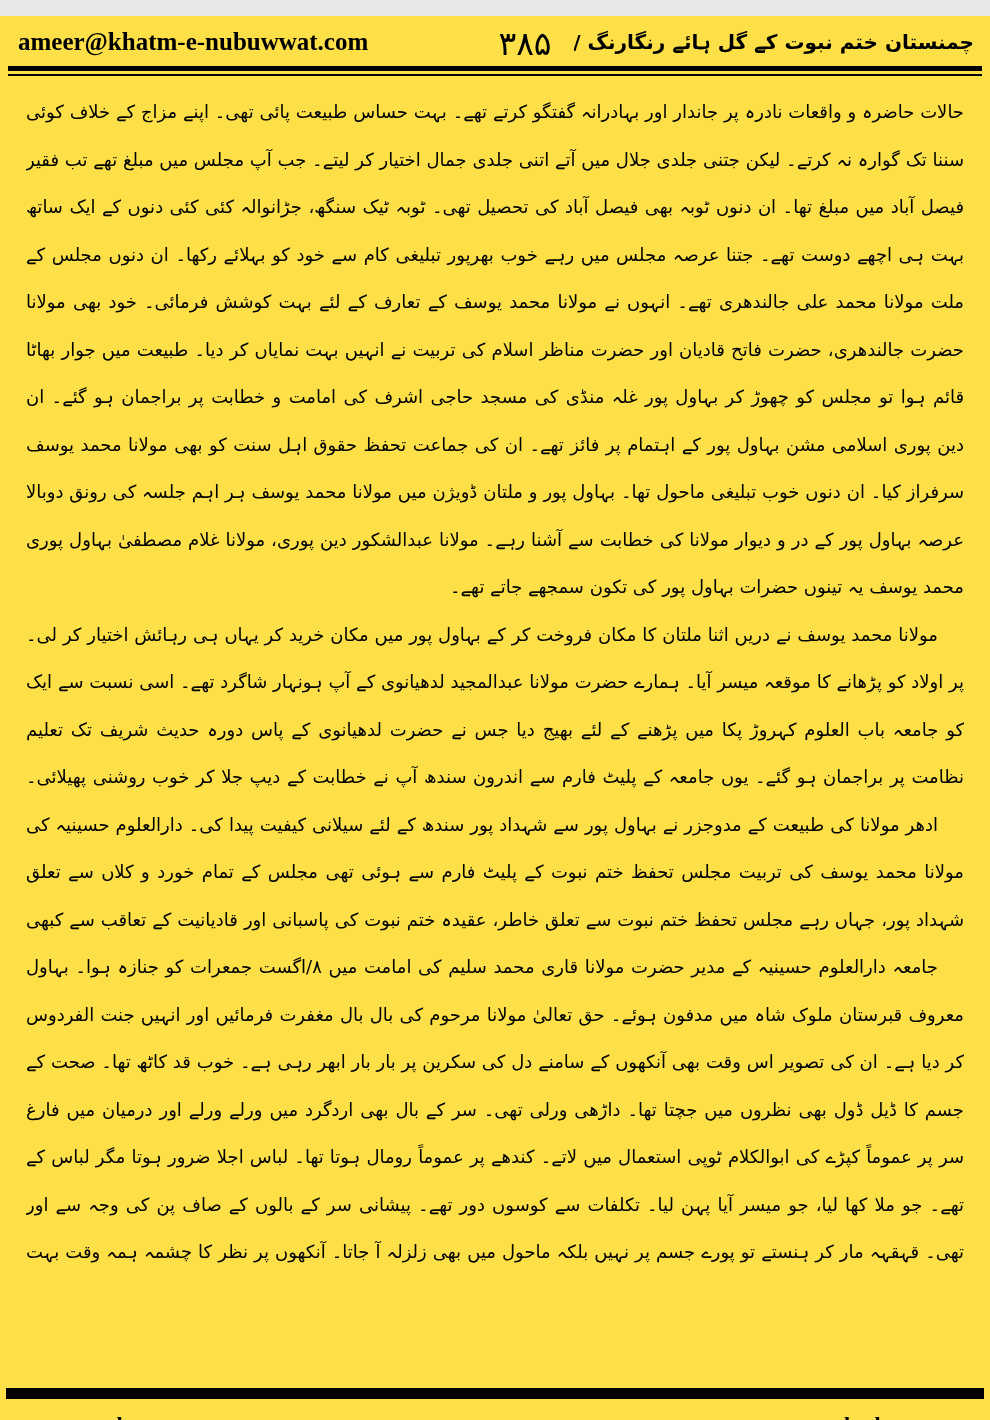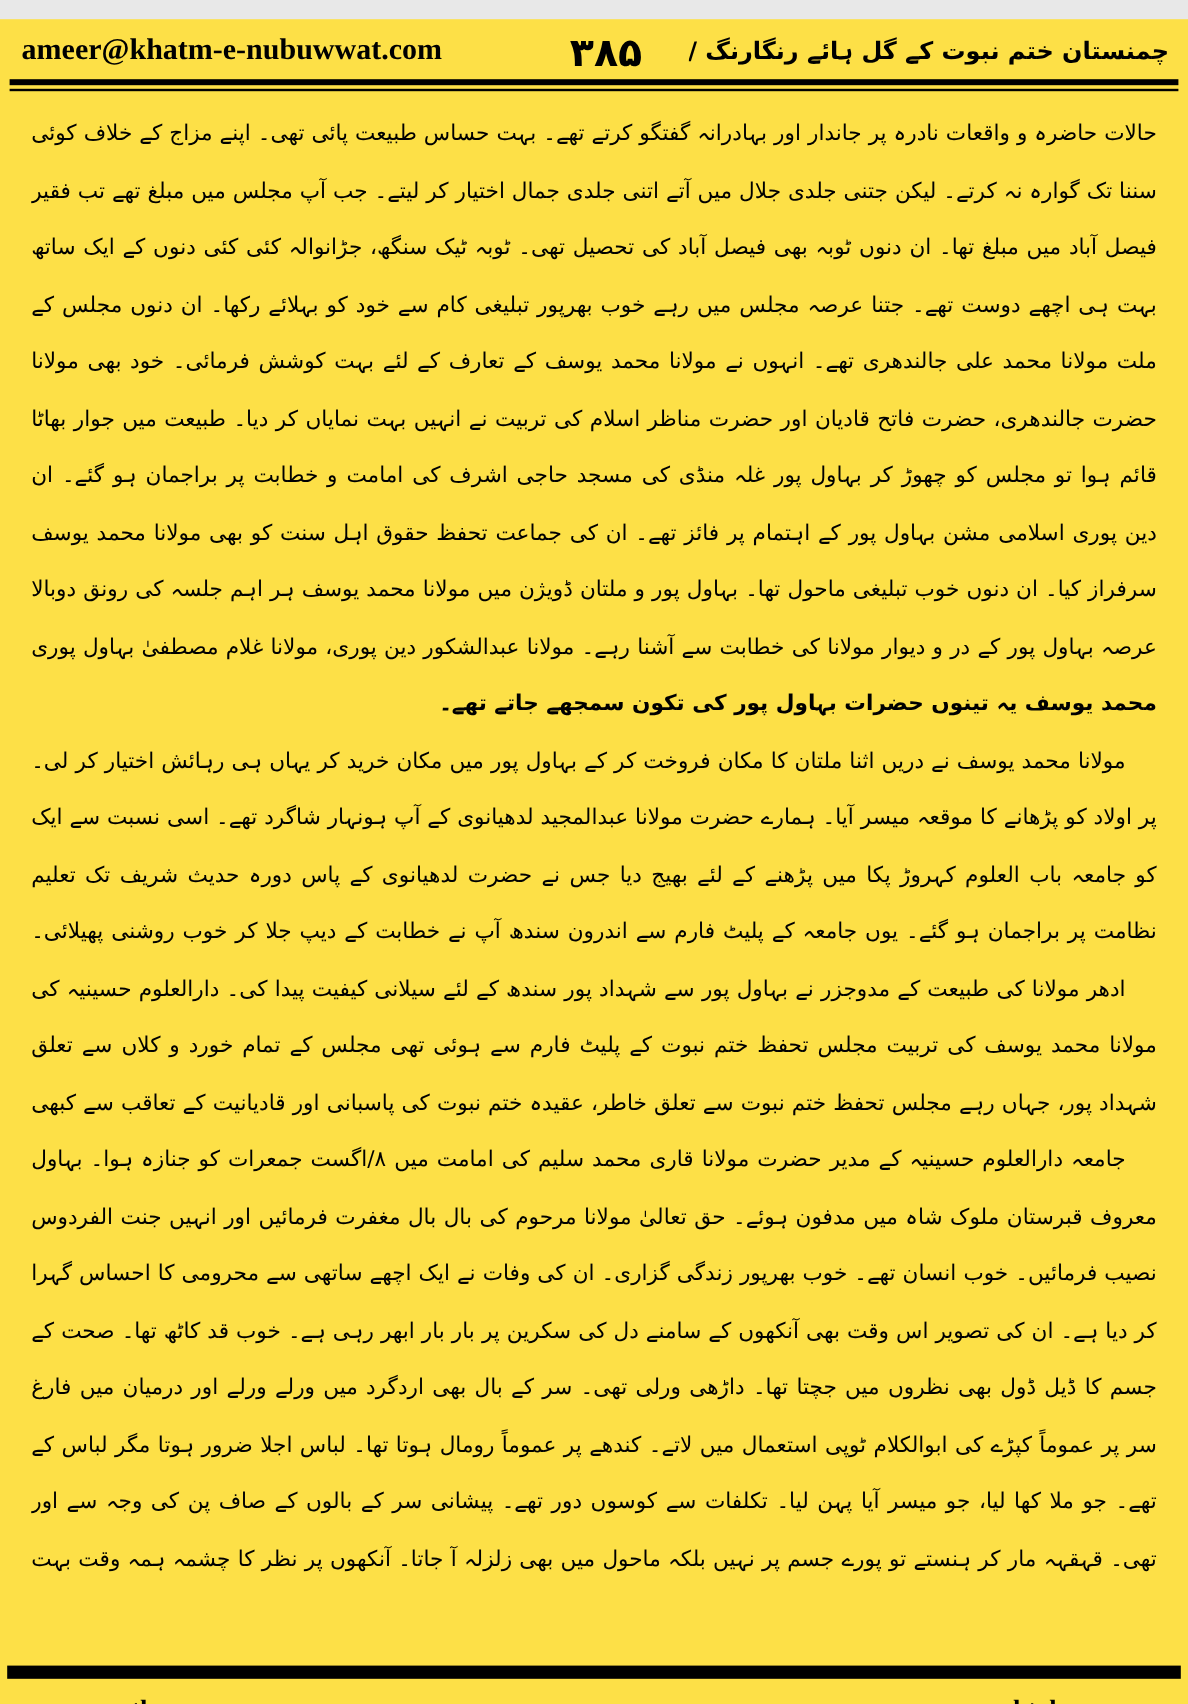--- a/index.html
+++ b/index.html
@@ -7,39 +7,39 @@
     position:relative;width:990px;height:1420px;background:#fde047;
     font-family:"DejaVu Sans",sans-serif;color:#000;overflow:hidden;margin:16px auto;
   }
   
   .header-email{
     position:absolute;left:18px;top:12px;
     font-family:"Liberation Serif",serif;font-weight:700;font-size:25px;
     white-space:nowrap;
   }
   .page-number{
-    position:absolute;left:420px;width:170px;top:8px;text-align:center;
-    font-size:33px;font-weight:700;direction:rtl;
+    position:absolute;left:440px;width:170px;top:8px;text-align:center;
+    font-size:33px;font-weight:400;direction:rtl;
   }
   .book-title{
     position:absolute;right:16px;top:14px;max-width:400px;
     font-size:20px;font-weight:700;direction:rtl;white-space:nowrap;
     overflow:hidden;text-align:right;
   }
   .header-rule{
     position:absolute;left:8px;right:8px;top:50px;height:3px;
     border-top:5px solid #000;border-bottom:2px solid #000;
   }
   
   .body-text{position:absolute;top:72px;left:26px;right:26px;}
   .line{
     direction:rtl;text-align:justify;text-align-last:justify;text-justify:inter-word;
     font-size:18px;line-height:47.5px;height:47.5px;overflow:hidden;
   }
-  .line.short{text-align-last:right;font-weight:bold;}
+  .line.short{text-align-last:right;}
   .line.indent{padding-right:26px;}
   
   .footer-bar-top{position:absolute;left:6px;right:6px;top:1372px;height:11px;background:#000;}
   .footer-urls{
     position:absolute;left:0;right:0;top:1383px;height:28px;
     display:flex;align-items:center;justify-content:space-between;
     padding:12px 28px;font-family:"Liberation Serif",serif;font-weight:700;font-size:22px;
   }
   .footer-bar-bottom{position:absolute;left:4px;right:4px;bottom:0;height:9px;background:#000;}
 </style>
@@ -70,21 +70,20 @@
       <div class="line short">محمد یوسف یہ تینوں حضرات بہاول پور کی تکون سمجھے جاتے تھے۔</div>
       <div class="line indent">مولانا محمد یوسف نے دریں اثنا ملتان کا مکان فروخت کر کے بہاول پور میں مکان خرید کر یہاں ہی رہائش اختیار کر لی۔ یہاں</div>
       <div class="line">پر اولاد کو پڑھانے کا موقعہ میسر آیا۔ ہمارے حضرت مولانا عبدالمجید لدھیانوی کے آپ ہونہار شاگرد تھے۔ اسی نسبت سے ایک صاحبزادہ</div>
       <div class="line">کو جامعہ باب العلوم کہروڑ پکا میں پڑھنے کے لئے بھیج دیا جس نے حضرت لدھیانوی کے پاس دورہ حدیث شریف تک تعلیم مکمل کی۔</div>
       <div class="line">نظامت پر براجمان ہو گئے۔ یوں جامعہ کے پلیٹ فارم سے اندرون سندھ آپ نے خطابت کے دیپ جلا کر خوب روشنی پھیلائی۔</div>
       <div class="line indent">ادھر مولانا کی طبیعت کے مدوجزر نے بہاول پور سے شہداد پور سندھ کے لئے سیلانی کیفیت پیدا کی۔ دارالعلوم حسینیہ کی</div>
       <div class="line">مولانا محمد یوسف کی تربیت مجلس تحفظ ختم نبوت کے پلیٹ فارم سے ہوئی تھی مجلس کے تمام خورد و کلاں سے تعلق خاطر تھا۔ بہاول پور ہو یا</div>
       <div class="line">شہداد پور، جہاں رہے مجلس تحفظ ختم نبوت سے تعلق خاطر، عقیدہ ختم نبوت کی پاسبانی اور قادیانیت کے تعاقب سے کبھی غافل نہ ہوئے۔</div>
       <div class="line indent">جامعہ دارالعلوم حسینیہ کے مدیر حضرت مولانا قاری محمد سلیم کی امامت میں ۸/اگست جمعرات کو جنازہ ہوا۔ بہاول پور کے</div>
       <div class="line">معروف قبرستان ملوک شاہ میں مدفون ہوئے۔ حق تعالیٰ مولانا مرحوم کی بال بال مغفرت فرمائیں اور انہیں جنت الفردوس میں اعلیٰ مقام</div>
-      <div class="line">نصیب فرمائیں۔ خوب انسان تھے۔ خوب بھرپور زندگی گزاری۔ ان کی وفات نے ایک اچھے ساتھی سے محرومی کا احساس گہرا</div>
       <div class="line">کر دیا ہے۔ ان کی تصویر اس وقت بھی آنکھوں کے سامنے دل کی سکرین پر بار بار ابھر رہی ہے۔ خوب قد کاٹھ تھا۔ صحت کے زمانہ میں</div>
       <div class="line">جسم کا ڈیل ڈول بھی نظروں میں جچتا تھا۔ داڑھی ورلی تھی۔ سر کے بال بھی اردگرد میں ورلے ورلے اور درمیان میں فارغ البال تھے۔</div>
       <div class="line">سر پر عموماً کپڑے کی ابوالکلام ٹوپی استعمال میں لاتے۔ کندھے پر عموماً رومال ہوتا تھا۔ لباس اجلا ضرور ہوتا مگر لباس کے غلام بالکل نہ</div>
       <div class="line">تھے۔ جو ملا کھا لیا، جو میسر آیا پہن لیا۔ تکلفات سے کوسوں دور تھے۔ پیشانی سر کے بالوں کے صاف پن کی وجہ سے اور زیادہ کشادہ ہو گئی</div>
       <div class="line">تھی۔ قہقہہ مار کر ہنستے تو پورے جسم پر نہیں بلکہ ماحول میں بھی زلزلہ آ جاتا۔ آنکھوں پر نظر کا چشمہ ہمہ وقت بہت بھلا لگتا۔ رنگ گندمی تھا۔</div>
     </div>
 
   <div>
     <div class="footer-bar-top"></div>
     <div class="footer-urls">

